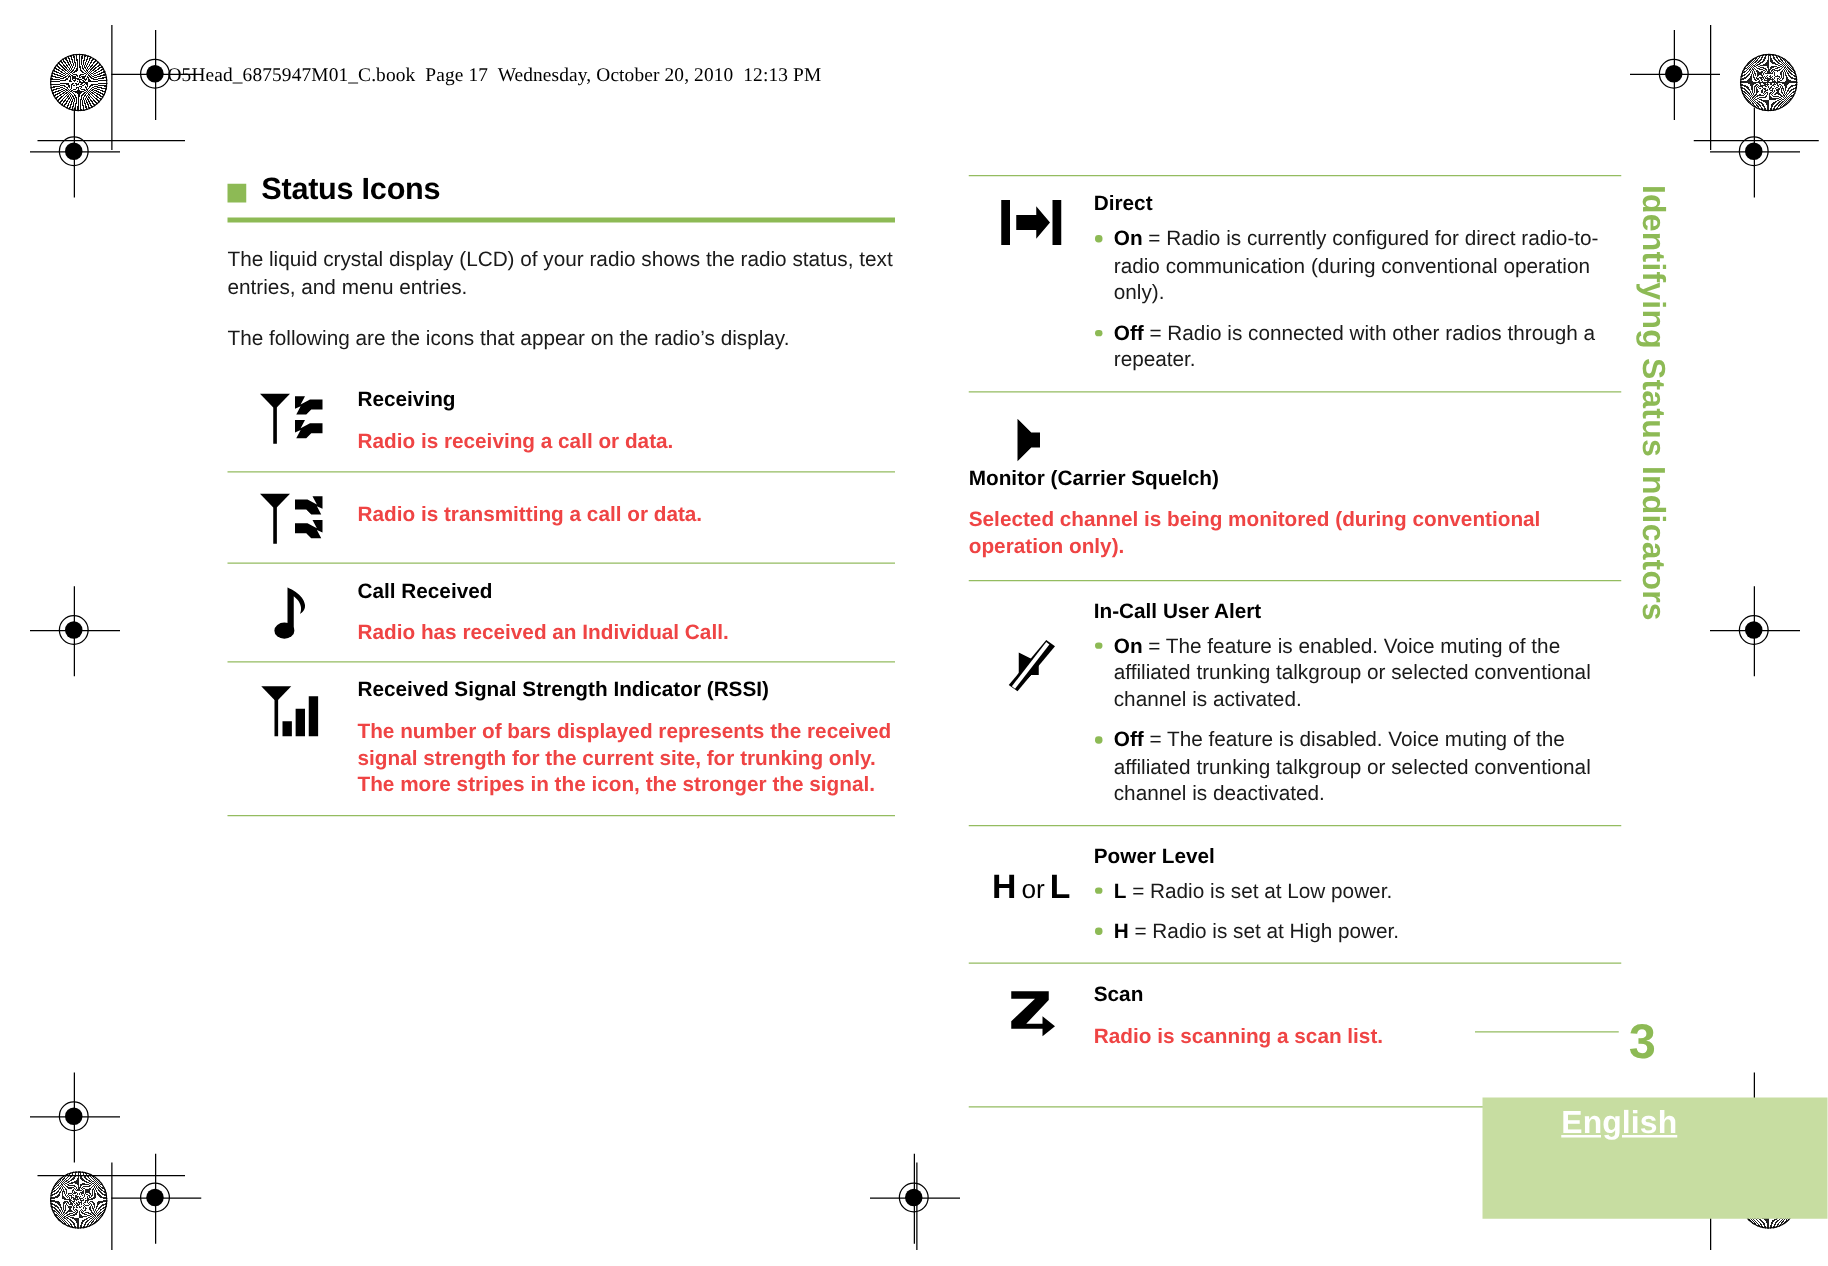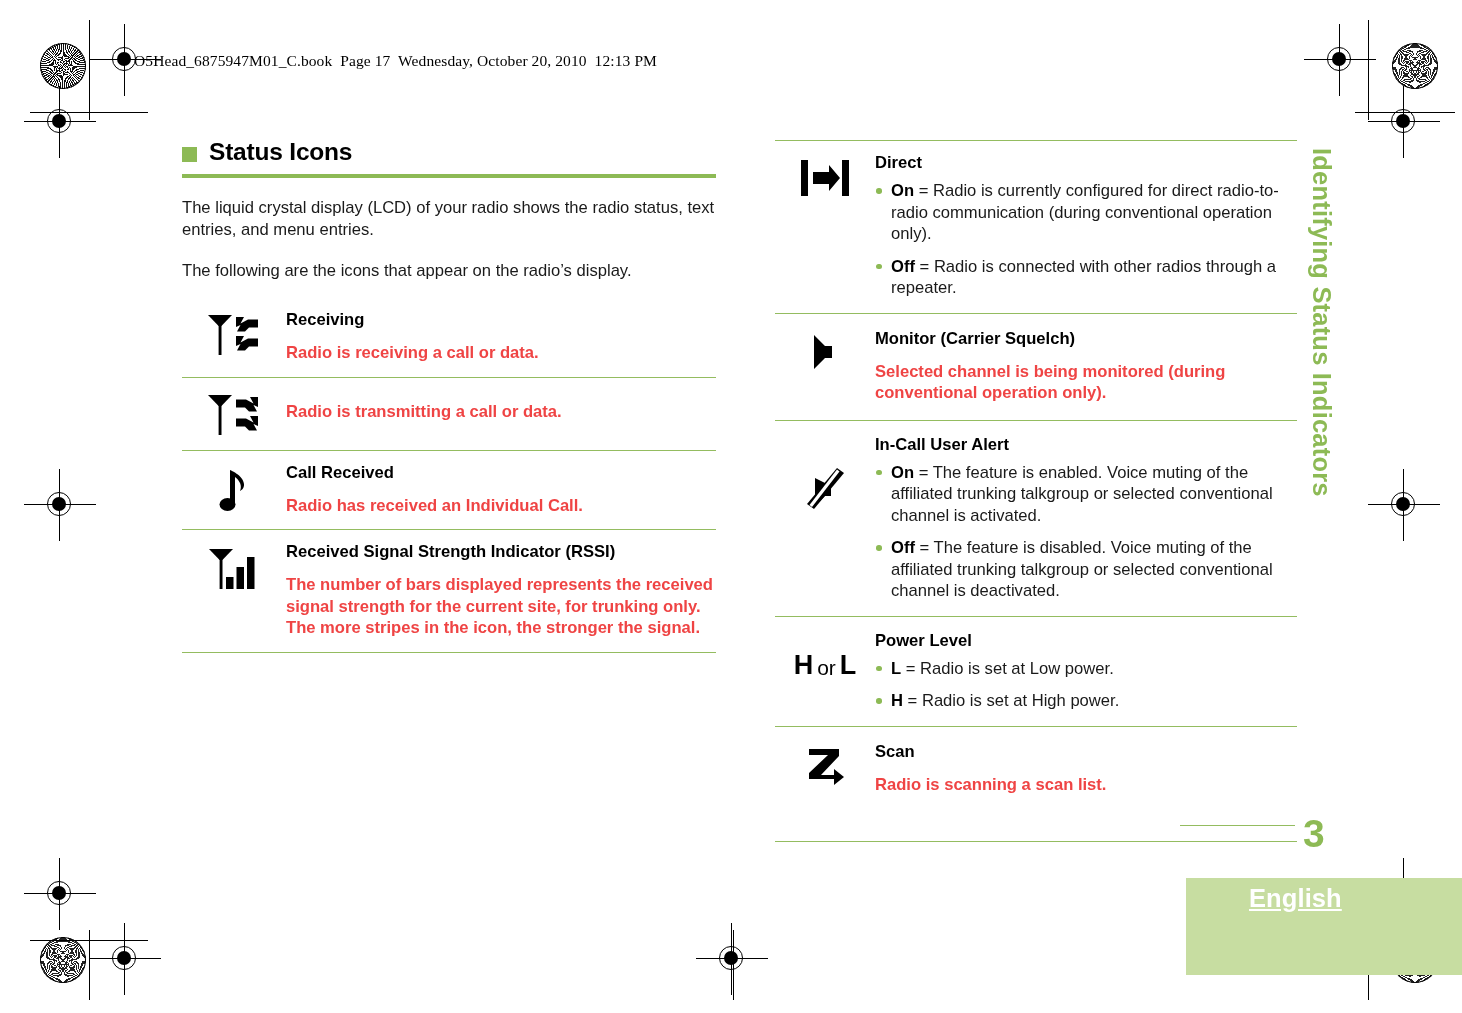--- a/index.html
+++ b/index.html
@@ -323,21 +323,21 @@
       </div>
       <div class="text-cell">
         <div class="ititle">Direct</div>
         <ul class="blist">
           <li><b>On</b><span> = Radio is currently configured for direct radio-to-radio communication (during conventional operation only).</span></li>
           <li><b>Off</b><span> = Radio is connected with other radios through a repeater.</span></li>
         </ul>
       </div>
     </div>
 
-    <div class="irow" style="padding-top:14px; padding-bottom:16px;">
+    <div class="irow" style="padding-top:14px; padding-bottom:16px;flex-direction:column;">
       <div class="icon-cell">
         <svg class="ico" width="34" height="40" viewBox="0 0 34 40">
           <polygon points="6,3 6,37 17,26 24,26 24,14 17,14" fill="#000"></polygon>
         </svg>
       </div>
       <div class="text-cell">
         <div class="ititle">Monitor (Carrier Squelch)</div>
         <div class="idesc">Selected channel is being monitored (during conventional operation only).</div>
       </div>
     </div>

